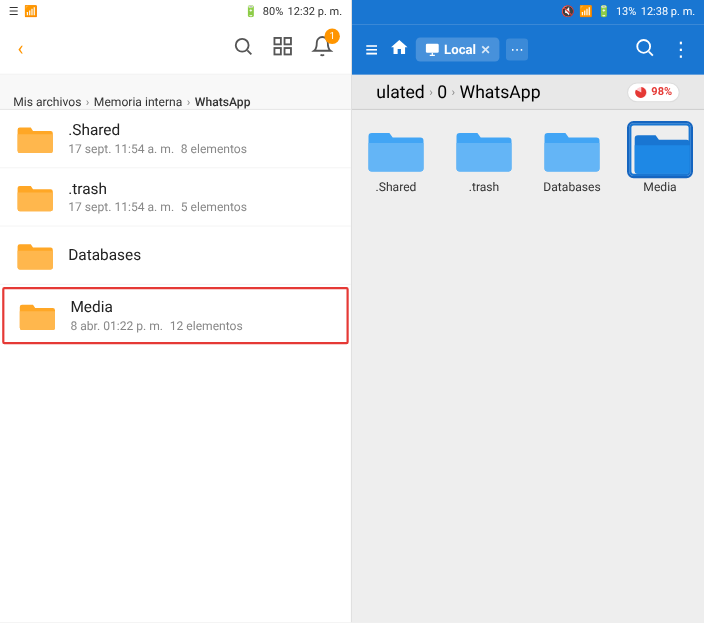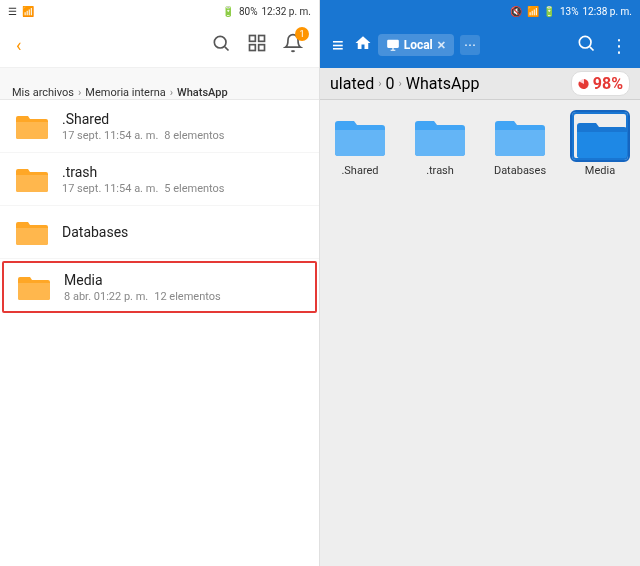--- a/index.html
+++ b/index.html
@@ -238,36 +238,36 @@
       font-size: 18px;
       cursor: pointer;
       padding: 4px;
     }
 
     .right-breadcrumb {
       height: 32px;
       background: #e8e8e8;
       display: flex;
       align-items: center;
-      padding: 0 10px;
+      padding: 0 22px;
       gap: 4px;
       border-bottom: 1px solid #d0d0d0;
     }
 
     .rb-sep {
       font-size: 11px;
       color: #888;
     }
 
     .storage-badge {
       background: white;
       border: 1px solid #ddd;
       border-radius: 10px;
       padding: 2px 6px;
-      font-size: 16px;
+      font-size: 10px;
       display: flex;
       align-items: center;
       gap: 3px;
       margin-left: auto;
     }
 
     .grid-container {
       flex: 1;
       display: flex;
       flex-wrap: wrap;

